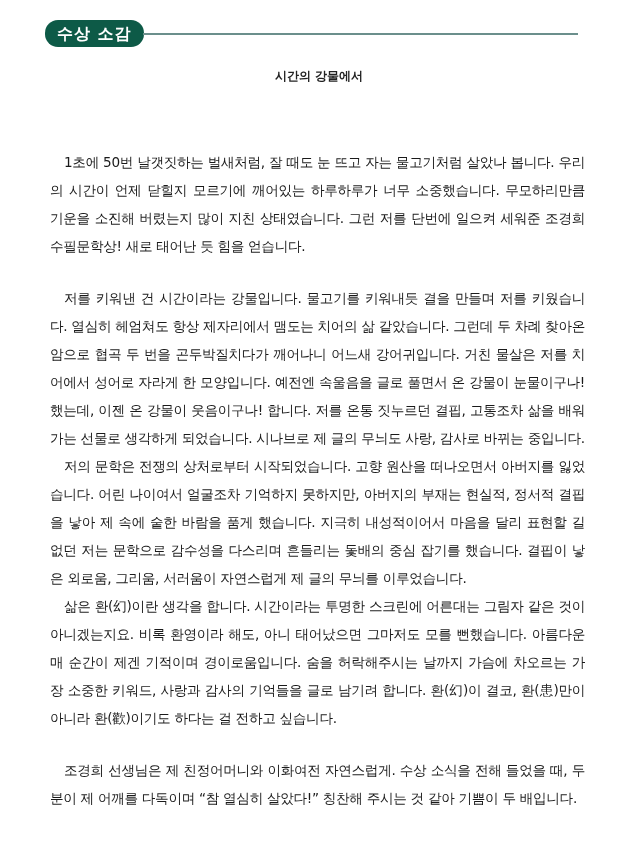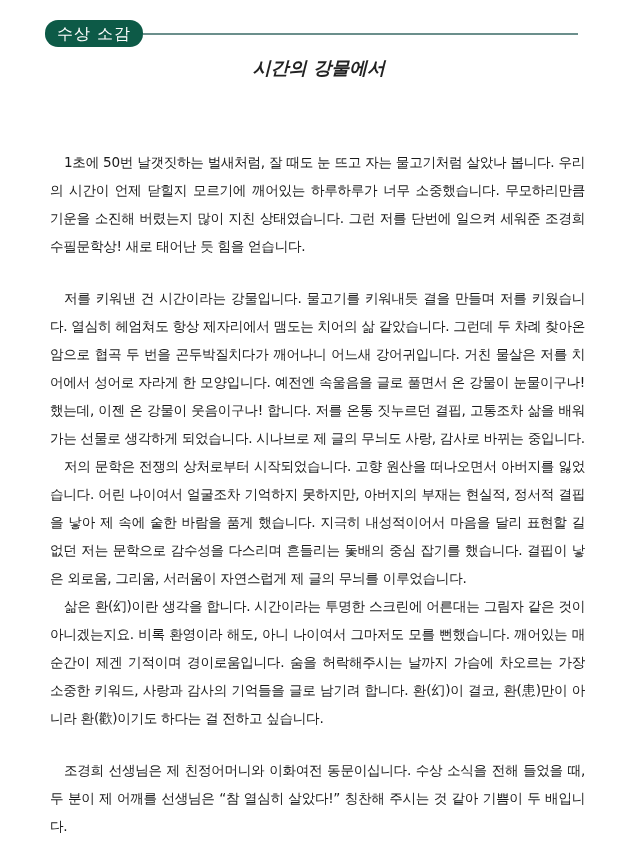--- a/index.html
+++ b/index.html
@@ -1,40 +1,40 @@
 <!DOCTYPE html>
 <html><head>
   <meta charset="utf-8">
   <style>
     html, body { margin: 0; padding: 0; background: #ffffff; }
     body { width: 638px; height: 862px; position: relative; overflow: hidden;
       font-family: "DejaVu Sans", "Liberation Sans", sans-serif; color: #1a1a1a; }
     .header { position: absolute; left: 45px; top: 20px; width: 533px; height: 28px; }
     .badge { position: absolute; left: 0; top: 0; height: 27px; padding: 0 12px;
       background: #0d5a47; color: #ffffff; border-radius: 13px; font-size: 16px;
-      line-height: 27px; font-weight: normal; letter-spacing: 1px; }
+      line-height: 27px; font-weight: bold; letter-spacing: 1px; }
     .rule { position: absolute; left: 98px; right: 0; top: 13px; height: 1.5px; background: #6b8f8c; }
-    .title { position: absolute; left: 0; width: 638px; top: 56px; text-align: center;
-      font-size: 18px; font-weight: bold; color: #222; font-style: italic; }
+    .title { position: absolute; left: 0; width: 638px; top: 68px; text-align: center;
+      font-size: 12px; font-weight: bold; color: #222; }
     .body { position: absolute; left: 50px; width: 535px; top: 148px; font-size: 13.6px;
       line-height: 28px; text-align: justify; letter-spacing: -0.3px; }
     .para { margin: 0; text-indent: 14px; }
     .gap { height: 24px; }
   </style>
 </head>
 <body>
 
 <div class="header">
   <div class="badge">수상 소감</div>
   <div class="rule"></div>
 </div>
 
 <div class="title">시간의 강물에서</div>
 
 <div class="body">
   <p class="para">1초에 50번 날갯짓하는 벌새처럼, 잘 때도 눈 뜨고 자는 물고기처럼 살았나 봅니다. 우리의 시간이 언제 닫힐지 모르기에 깨어있는 하루하루가 너무 소중했습니다. 무모하리만큼 기운을 소진해 버렸는지 많이 지친 상태였습니다. 그런 저를 단번에 일으켜 세워준 조경희수필문학상! 새로 태어난 듯 힘을 얻습니다.</p>
   <div class="gap"></div>
   <p class="para">저를 키워낸 건 시간이라는 강물입니다. 물고기를 키워내듯 결을 만들며 저를 키웠습니다. 열심히 헤엄쳐도 항상 제자리에서 맴도는 치어의 삶 같았습니다. 그런데 두 차례 찾아온 암으로 협곡 두 번을 곤두박질치다가 깨어나니 어느새 강어귀입니다. 거친 물살은 저를 치어에서 성어로 자라게 한 모양입니다. 예전엔 속울음을 글로 풀면서 온 강물이 눈물이구나! 했는데, 이젠 온 강물이 웃음이구나! 합니다. 저를 온통 짓누르던 결핍, 고통조차 삶을 배워가는 선물로 생각하게 되었습니다. 시나브로 제 글의 무늬도 사랑, 감사로 바뀌는 중입니다.</p>
   <p class="para">저의 문학은 전쟁의 상처로부터 시작되었습니다. 고향 원산을 떠나오면서 아버지를 잃었습니다. 어린 나이여서 얼굴조차 기억하지 못하지만, 아버지의 부재는 현실적, 정서적 결핍을 낳아 제 속에 숱한 바람을 품게 했습니다. 지극히 내성적이어서 마음을 달리 표현할 길 없던 저는 문학으로 감수성을 다스리며 흔들리는 돛배의 중심 잡기를 했습니다. 결핍이 낳은 외로움, 그리움, 서러움이 자연스럽게 제 글의 무늬를 이루었습니다.</p>
-  <p class="para">삶은 환(幻)이란 생각을 합니다. 시간이라는 투명한 스크린에 어른대는 그림자 같은 것이 아니겠는지요. 비록 환영이라 해도, 아니 나이여서 그마저도 모를 뻔했습니다. 깨어있는 매 순간이 제겐 기적이며 경이로움입니다. 숨을 허락해주시는 날까지 가슴에 차오르는 가장 소중한 키워드, 사랑과 감사의 기억들을 글로 남기려 합니다. 환(幻)이 결코, 환(患)만이 아니라 환(歡)이기도 하다는 걸 전하고 싶습니다.</p>
+  <p class="para">삶은 환(幻)이란 생각을 합니다. 시간이라는 투명한 스크린에 어른대는 그림자 같은 것이 아니겠는지요. 비록 환영이라 해도, 아니 태어났으면 그마저도 모를 뻔했습니다. 아름다운 매 순간이 제겐 기적이며 경이로움입니다. 숨을 허락해주시는 날까지 가슴에 차오르는 가장 소중한 키워드, 사랑과 감사의 기억들을 글로 남기려 합니다. 환(幻)이 결코, 환(患)만이 아니라 환(歡)이기도 하다는 걸 전하고 싶습니다.</p>
   <div class="gap"></div>
-  <p class="para">조경희 선생님은 제 친정어머니와 이화여전 동문이십니다. 수상 소식을 전해 들었을 때, 두 분이 제 어깨를 선생님은 “참 열심히 살았다!” 칭찬해 주시는 것 같아 기쁨이 두 배입니다.</p>
+  <p class="para">조경희 선생님은 제 친정어머니와 이화여전 자연스럽게. 수상 소식을 전해 들었을 때, 두 분이 제 어깨를 다독이며 “참 열심히 살았다!” 칭찬해 주시는 것 같아 기쁨이 두 배입니다.</p>
 </div>
 
 </body></html>

